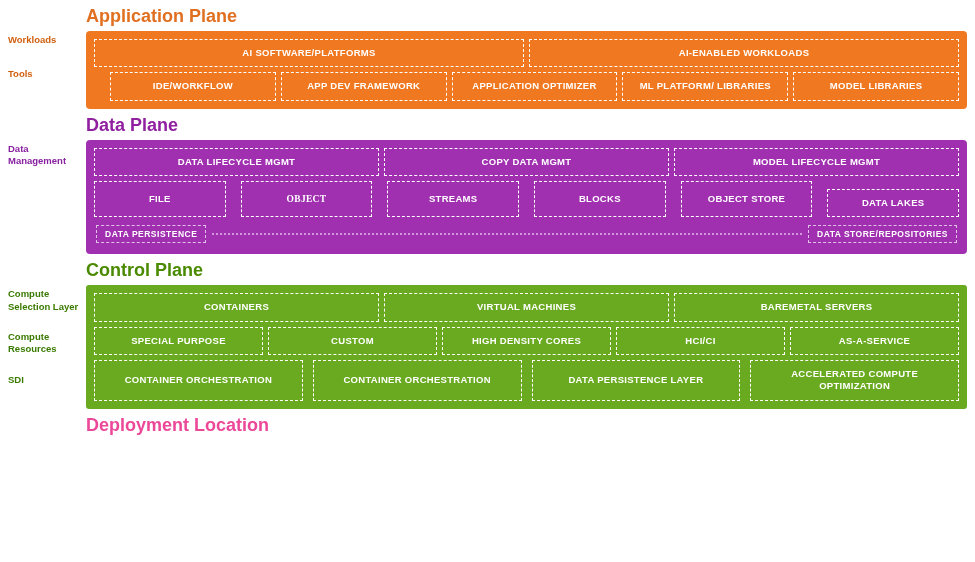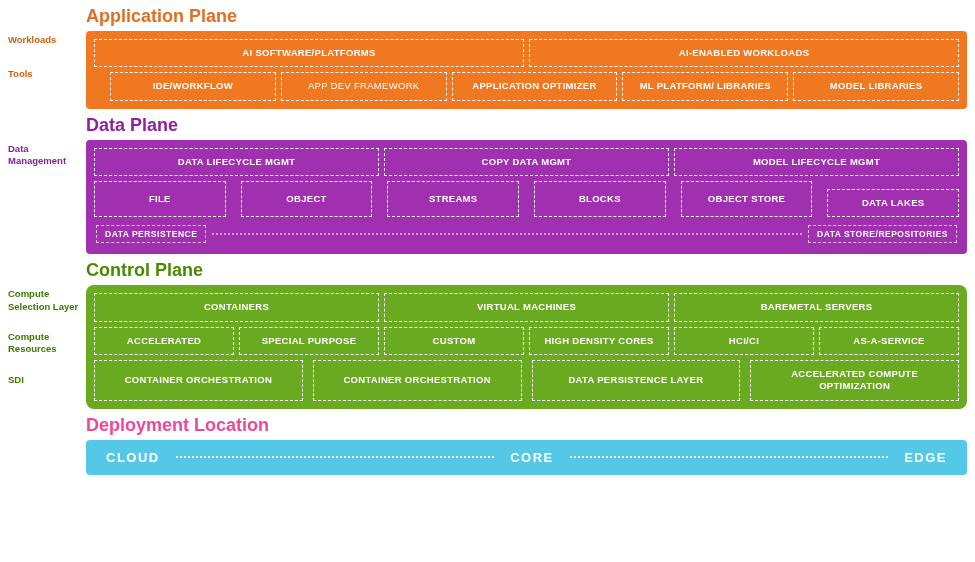--- a/index.html
+++ b/index.html
@@ -27,21 +27,21 @@
       <div style="font-size:18px; font-weight:bold; color:#e07020; margin-bottom:4px;">Application Plane</div>
       <div style="background:#f07820; border-radius:4px; padding:8px; display:flex; flex-direction:column; gap:5px;">
 
         <div style="display:flex; gap:5px;">
           <div style="flex:2; border:1.5px dashed #fff; color:#fff; font-weight:bold; font-size:9.5px; text-align:center; padding:7px 4px; display:flex; align-items:center; justify-content:center; letter-spacing:0.3px; text-transform:uppercase; line-height:1.3;">AI SOFTWARE/PLATFORMS</div>
           <div style="flex:2; border:1.5px dashed #fff; color:#fff; font-weight:bold; font-size:9.5px; text-align:center; padding:7px 4px; display:flex; align-items:center; justify-content:center; letter-spacing:0.3px; text-transform:uppercase; line-height:1.3;">AI-ENABLED WORKLOADS</div>
         </div>
 
         <div style="display:flex; gap:5px;">
           <div style="flex:1; border:1.5px dashed #fff; color:#fff; font-weight:bold; font-size:9.5px; text-align:center; padding:7px 4px; display:flex; align-items:center; justify-content:center; letter-spacing:0.3px; text-transform:uppercase; line-height:1.3;margin-left:16px;">IDE/WORKFLOW</div>
-          <div style="flex:1; border:1.5px dashed #fff; color:#fff; font-weight:normal; font-size:9.5px; text-align:center; padding:7px 4px; display:flex; align-items:center; justify-content:center; letter-spacing:0.3px; text-transform:uppercase; line-height:1.3;">APP DEV FRAMEWORK</div>
+          <div style="flex:1; border:1.5px dashed #fff; color:#fff; font-weight:bold; font-size:9.5px; text-align:center; padding:7px 4px; display:flex; align-items:center; justify-content:center; letter-spacing:0.3px; text-transform:uppercase; line-height:1.3;">APP DEV FRAMEWORK</div>
           <div style="flex:1; border:1.5px dashed #fff; color:#fff; font-weight:bold; font-size:9.5px; text-align:center; padding:7px 4px; display:flex; align-items:center; justify-content:center; letter-spacing:0.3px; text-transform:uppercase; line-height:1.3;">APPLICATION OPTIMIZER</div>
           <div style="flex:1; border:1.5px dashed #fff; color:#fff; font-weight:bold; font-size:9.5px; text-align:center; padding:7px 4px; display:flex; align-items:center; justify-content:center; letter-spacing:0.3px; text-transform:uppercase; line-height:1.3;">ML PLATFORM/ LIBRARIES</div>
           <div style="flex:1; border:1.5px dashed #fff; color:#fff; font-weight:bold; font-size:9.5px; text-align:center; padding:7px 4px; display:flex; align-items:center; justify-content:center; letter-spacing:0.3px; text-transform:uppercase; line-height:1.3;">MODEL LIBRARIES</div>
         </div>
       </div>
     </div>
   </div>
 
   <div style="display:flex; flex-direction:row; align-items:flex-start; gap:0;">
     <div style="width:78px; flex-shrink:0; padding-right:4px; padding-top:28px;">
@@ -52,21 +52,21 @@
       <div style="background:#a030b0; border-radius:4px; padding:8px; display:flex; flex-direction:column; gap:5px;">
 
         <div style="display:flex; gap:5px;">
           <div style="flex:3; border:1.5px dashed #fff; color:#fff; font-weight:bold; font-size:9.5px; text-align:center; padding:7px 4px; display:flex; align-items:center; justify-content:center; letter-spacing:0.3px; text-transform:uppercase; line-height:1.3;">DATA LIFECYCLE MGMT</div>
           <div style="flex:3; border:1.5px dashed #fff; color:#fff; font-weight:bold; font-size:9.5px; text-align:center; padding:7px 4px; display:flex; align-items:center; justify-content:center; letter-spacing:0.3px; text-transform:uppercase; line-height:1.3;">COPY DATA MGMT</div>
           <div style="flex:3; border:1.5px dashed #fff; color:#fff; font-weight:bold; font-size:9.5px; text-align:center; padding:7px 4px; display:flex; align-items:center; justify-content:center; letter-spacing:0.3px; text-transform:uppercase; line-height:1.3;">MODEL LIFECYCLE MGMT</div>
         </div>
 
         <div style="display:flex; gap:15px;">
           <div style="flex:1; border:1.5px dashed #fff; color:#fff; font-weight:bold; font-size:9.5px; text-align:center; padding:7px 4px; display:flex; align-items:center; justify-content:center; letter-spacing:0.3px; text-transform:uppercase; line-height:1.3;">FILE</div>
-          <div style="flex:1; border:1.5px dashed #fff; color:#fff; font-weight:bold; font-size:9.5px; text-align:center; padding:7px 4px; display:flex; align-items:center; justify-content:center; letter-spacing:0.3px; text-transform:uppercase; line-height:1.3;">OBJECT</div>
+          <div style="flex:1; border:1.5px dashed #fff; color:#fff; font-weight:bold; font-size:9.5px; text-align:center; padding:7px 4px; display:flex; align-items:center; justify-content:center; letter-spacing:0.3px; text-transform:uppercase; line-height:1.3;font-family:Liberation Serif, serif;">OBJECT</div>
           <div style="flex:1; border:1.5px dashed #fff; color:#fff; font-weight:bold; font-size:9.5px; text-align:center; padding:7px 4px; display:flex; align-items:center; justify-content:center; letter-spacing:0.3px; text-transform:uppercase; line-height:1.3;">STREAMS</div>
           <div style="flex:1; border:1.5px dashed #fff; color:#fff; font-weight:bold; font-size:9.5px; text-align:center; padding:7px 4px; display:flex; align-items:center; justify-content:center; letter-spacing:0.3px; text-transform:uppercase; line-height:1.3;">BLOCKS</div>
           <div style="flex:1; border:1.5px dashed #fff; color:#fff; font-weight:bold; font-size:9.5px; text-align:center; padding:7px 4px; display:flex; align-items:center; justify-content:center; letter-spacing:0.3px; text-transform:uppercase; line-height:1.3;">OBJECT STORE</div>
           <div style="flex:1; border:1.5px dashed #fff; color:#fff; font-weight:bold; font-size:9.5px; text-align:left; padding:7px 4px; display:flex; align-items:center; justify-content:center; letter-spacing:0.3px; text-transform:uppercase; line-height:1.3;margin-top:8px;">DATA LAKES</div>
         </div>
 
         <div style="display:flex; align-items:center; gap:0; padding:3px 2px;">
           <div style="color:#fff; font-weight:bold; font-size:8.5px; letter-spacing:0.5px; text-transform:uppercase; white-space:nowrap; padding:0 6px; border:1.5px dashed rgba(255,255,255,0.7); padding:3px 8px;">DATA PERSISTENCE</div>
           <div style="flex:1; border-top:2px dotted rgba(255,255,255,0.5); margin:0 6px;"></div>
           <div style="color:#fff; font-weight:bold; font-size:8.5px; letter-spacing:0.5px; text-transform:uppercase; white-space:nowrap; padding:3px 8px; border:1.5px dashed rgba(255,255,255,0.7);">DATA STORE/REPOSITORIES</div>
@@ -76,30 +76,29 @@
   </div>
 
   <div style="display:flex; flex-direction:row; align-items:flex-start; gap:0;">
     <div style="width:78px; flex-shrink:0; padding-right:4px; padding-top:28px;">
       <div style="font-size:9.5px; font-weight:bold; color:#3a7a00; margin-bottom:18px; line-height:1.3;">Compute Selection Layer</div>
       <div style="font-size:9.5px; font-weight:bold; color:#3a7a00; margin-bottom:18px; line-height:1.3;">Compute Resources</div>
       <div style="font-size:9.5px; font-weight:bold; color:#3a7a00; line-height:1.3;">SDI</div>
     </div>
     <div style="flex:1;">
       <div style="font-size:18px; font-weight:bold; color:#4a8a00; margin-bottom:4px;">Control Plane</div>
-      <div style="background:#6aaa20; border-radius:8px; padding:8px; display:flex; flex-direction:column; gap:5px;">
+      <div style="background:#6aaa20; border-radius:3px; padding:8px; display:flex; flex-direction:column; gap:5px;">
 
         <div style="display:flex; gap:5px;">
           <div style="flex:2; border:1.5px dashed #fff; color:#fff; font-weight:bold; font-size:9.5px; text-align:center; padding:7px 4px; display:flex; align-items:center; justify-content:center; letter-spacing:0.3px; text-transform:uppercase; line-height:1.3;">CONTAINERS</div>
           <div style="flex:2; border:1.5px dashed #fff; color:#fff; font-weight:bold; font-size:9.5px; text-align:center; padding:7px 4px; display:flex; align-items:center; justify-content:center; letter-spacing:0.3px; text-transform:uppercase; line-height:1.3;">VIRTUAL MACHINES</div>
           <div style="flex:2; border:1.5px dashed #fff; color:#fff; font-weight:bold; font-size:9.5px; text-align:center; padding:7px 4px; display:flex; align-items:center; justify-content:center; letter-spacing:0.3px; text-transform:uppercase; line-height:1.3;">BAREMETAL SERVERS</div>
         </div>
 
         <div style="display:flex; gap:5px;">
-          <div style="flex:1; border:1.5px dashed #fff; color:#fff; font-weight:bold; font-size:9.5px; text-align:center; padding:7px 4px; display:flex; align-items:center; justify-content:center; letter-spacing:0.3px; text-transform:uppercase; line-height:1.3;">ACCELERATED</div>
           <div style="flex:1; border:1.5px dashed #fff; color:#fff; font-weight:bold; font-size:9.5px; text-align:center; padding:7px 4px; display:flex; align-items:center; justify-content:center; letter-spacing:0.3px; text-transform:uppercase; line-height:1.3;">SPECIAL PURPOSE</div>
           <div style="flex:1; border:1.5px dashed #fff; color:#fff; font-weight:bold; font-size:9.5px; text-align:center; padding:7px 4px; display:flex; align-items:center; justify-content:center; letter-spacing:0.3px; text-transform:uppercase; line-height:1.3;">CUSTOM</div>
           <div style="flex:1; border:1.5px dashed #fff; color:#fff; font-weight:bold; font-size:9.5px; text-align:center; padding:7px 4px; display:flex; align-items:center; justify-content:center; letter-spacing:0.3px; text-transform:uppercase; line-height:1.3;">HIGH DENSITY CORES</div>
           <div style="flex:1; border:1.5px dashed #fff; color:#fff; font-weight:bold; font-size:9.5px; text-align:center; padding:7px 4px; display:flex; align-items:center; justify-content:center; letter-spacing:0.3px; text-transform:uppercase; line-height:1.3;">HCI/CI</div>
           <div style="flex:1; border:1.5px dashed #fff; color:#fff; font-weight:bold; font-size:9.5px; text-align:center; padding:7px 4px; display:flex; align-items:center; justify-content:center; letter-spacing:0.3px; text-transform:uppercase; line-height:1.3;">AS-A-SERVICE</div>
         </div>
 
         <div style="display:flex; gap:10px;">
           <div style="flex:1; border:1.5px dashed #fff; color:#fff; font-weight:bold; font-size:9.5px; text-align:center; padding:7px 4px; display:flex; align-items:center; justify-content:center; letter-spacing:0.3px; text-transform:uppercase; line-height:1.3;">CONTAINER ORCHESTRATION</div>
           <div style="flex:1; border:1.5px dashed #fff; color:#fff; font-weight:bold; font-size:9.5px; text-align:center; padding:7px 4px; display:flex; align-items:center; justify-content:center; letter-spacing:0.3px; text-transform:uppercase; line-height:1.3;">CONTAINER ORCHESTRATION</div>
@@ -107,25 +106,16 @@
           <div style="flex:1; border:1.5px dashed #fff; color:#fff; font-weight:bold; font-size:9.5px; text-align:center; padding:7px 4px; display:flex; align-items:center; justify-content:center; letter-spacing:0.3px; text-transform:uppercase; line-height:1.3;">ACCELERATED COMPUTE OPTIMIZATION</div>
         </div>
       </div>
     </div>
   </div>
 
   <div style="display:flex; flex-direction:row; align-items:flex-start; gap:0;">
     <div style="width:78px; flex-shrink:0; padding-right:4px;"></div>
     <div style="flex:1;">
       <div style="font-size:18px; font-weight:bold; color:#ec4899; margin-bottom:4px;">Deployment Location</div>
-      <div style="background:#55c8e8; border-radius:4px; padding:6px 8px;">
-        <div style="display:flex; align-items:center; gap:0;">
-          <div style="color:#fff; font-weight:bold; font-size:13px; letter-spacing:1.5px; text-transform:uppercase; white-space:nowrap; padding:4px 12px;">CLOUD</div>
-          <div style="flex:1; border-top:2px dotted rgba(255,255,255,0.9); margin:0 4px;"></div>
-          <div style="color:#fff; font-weight:bold; font-size:13px; letter-spacing:1.5px; text-transform:uppercase; white-space:nowrap; padding:4px 12px;">CORE</div>
-          <div style="flex:1; border-top:2px dotted rgba(255,255,255,0.9); margin:0 4px;"></div>
-          <div style="color:#fff; font-weight:bold; font-size:13px; letter-spacing:1.5px; text-transform:uppercase; white-space:nowrap; padding:4px 12px;">EDGE</div>
-        </div>
-      </div>
     </div>
   </div>
 
 </div>
 
 </body></html>

